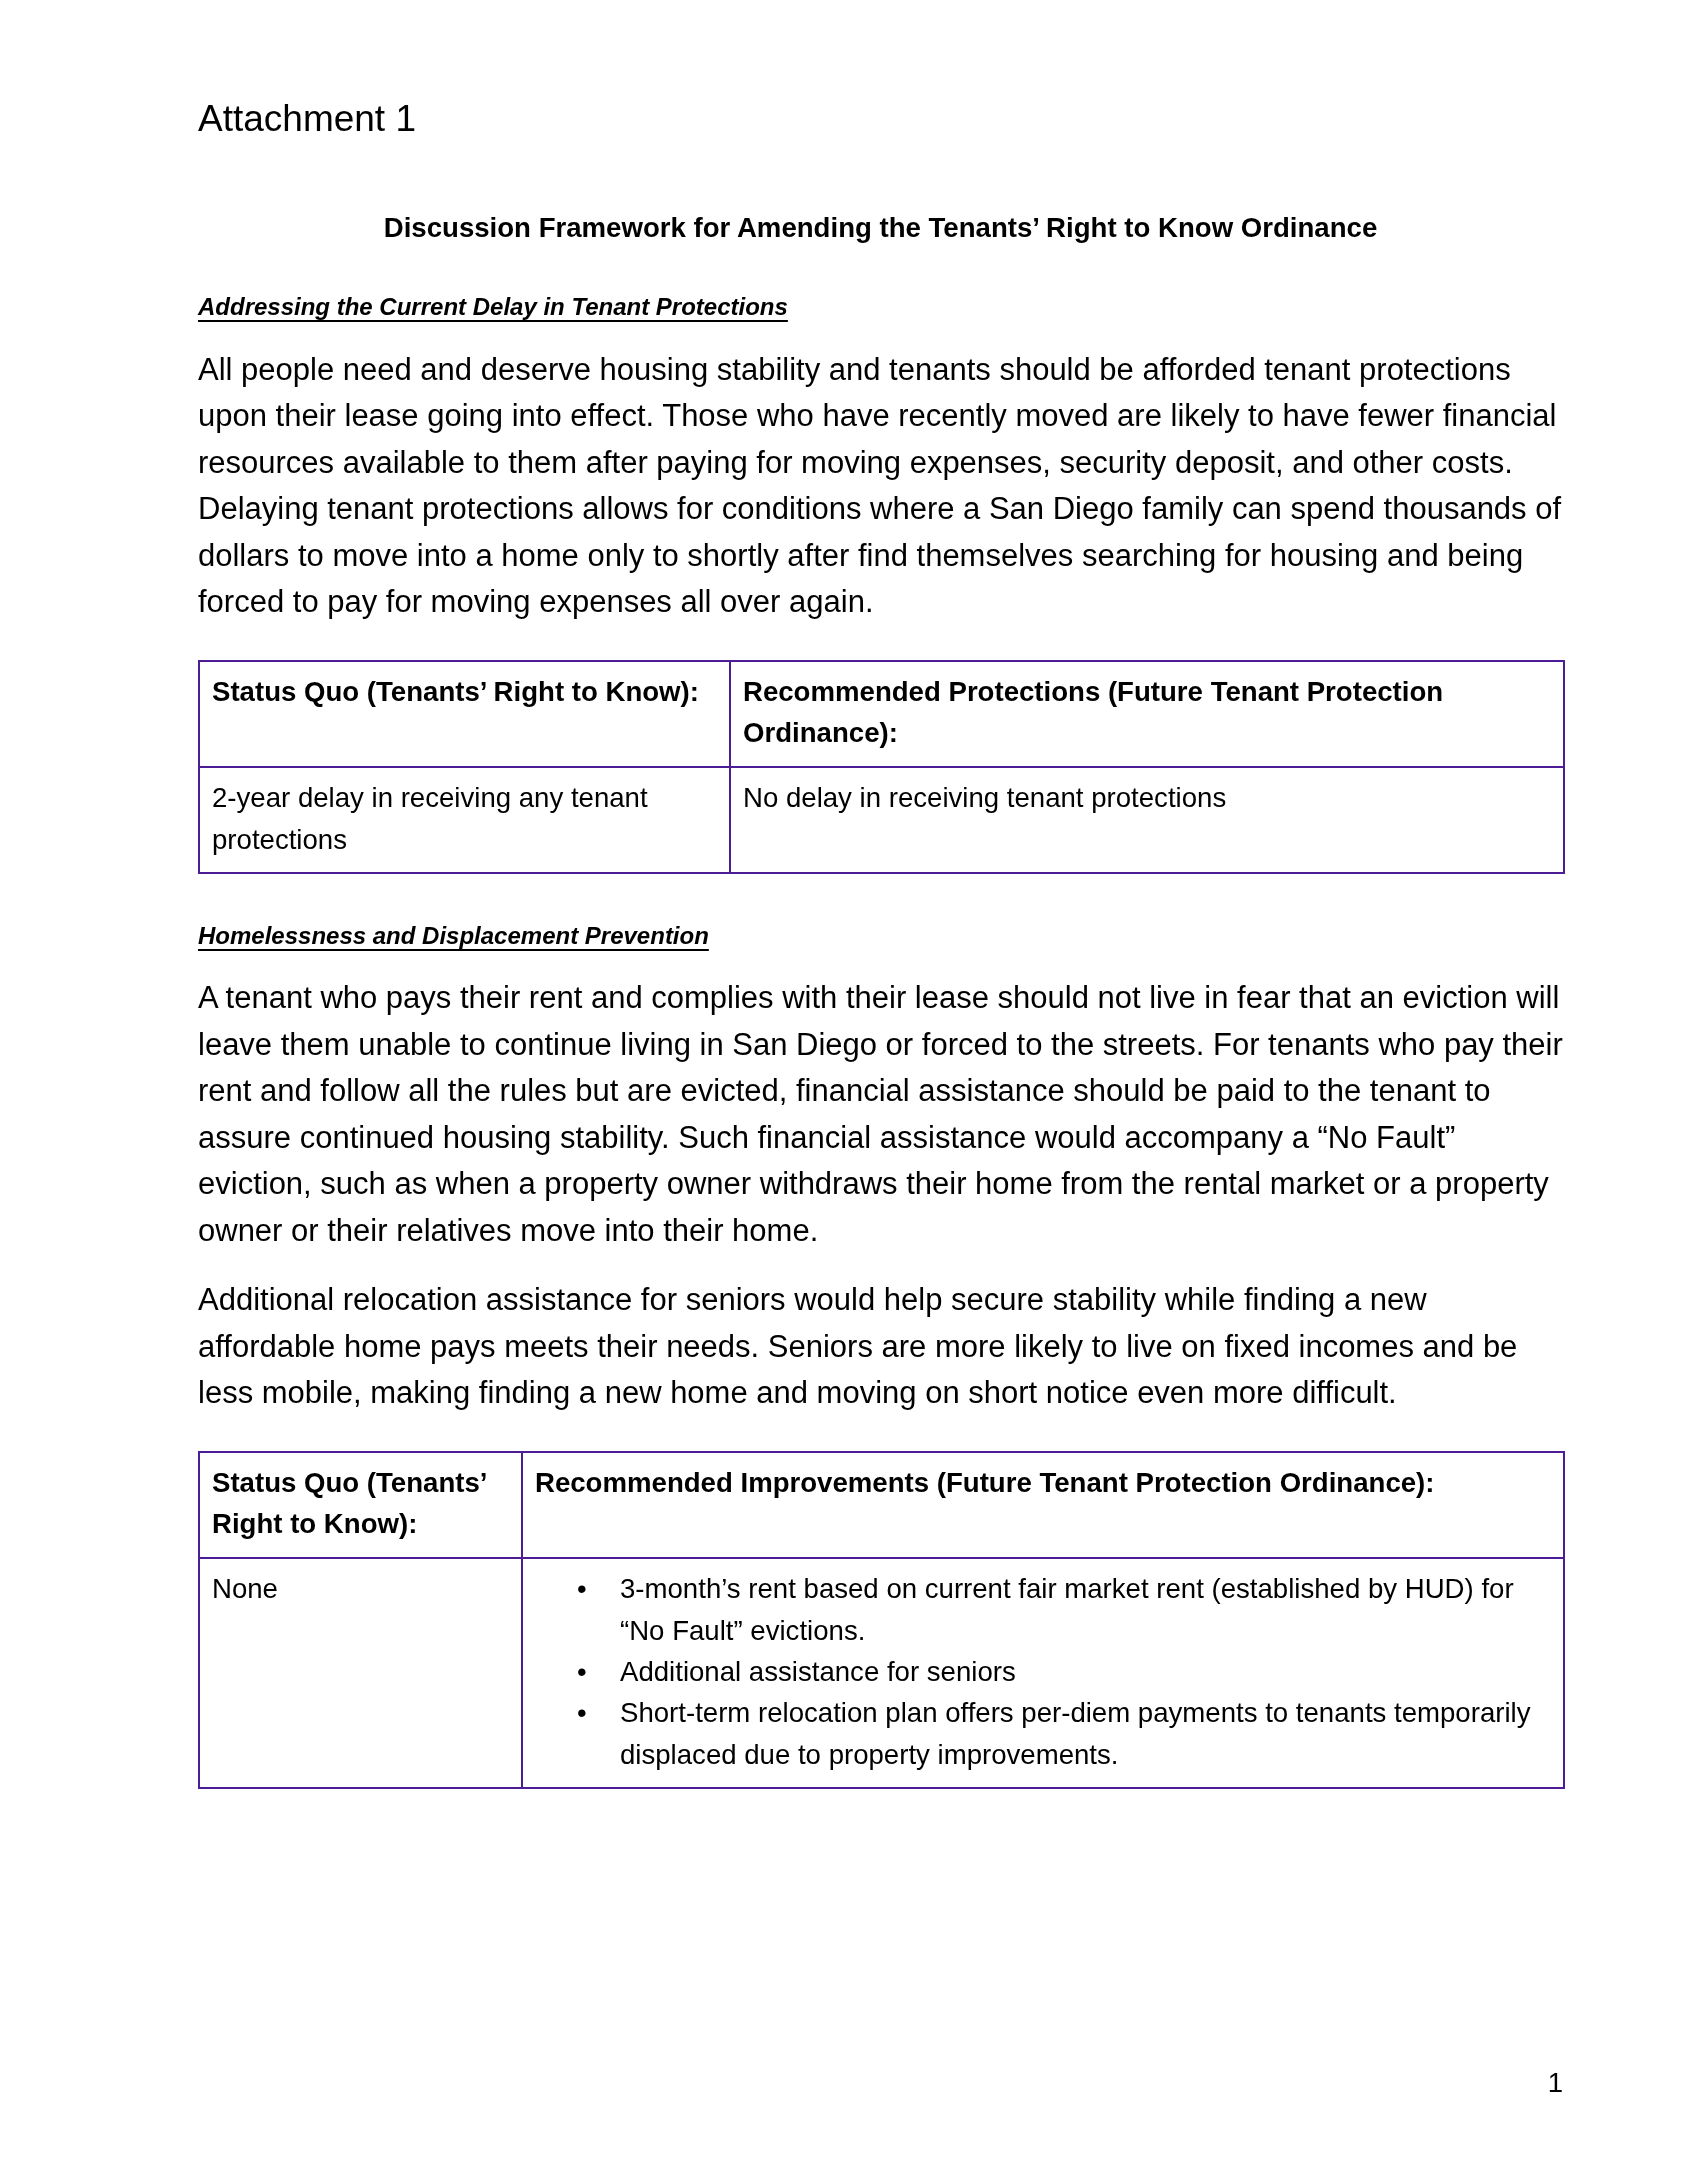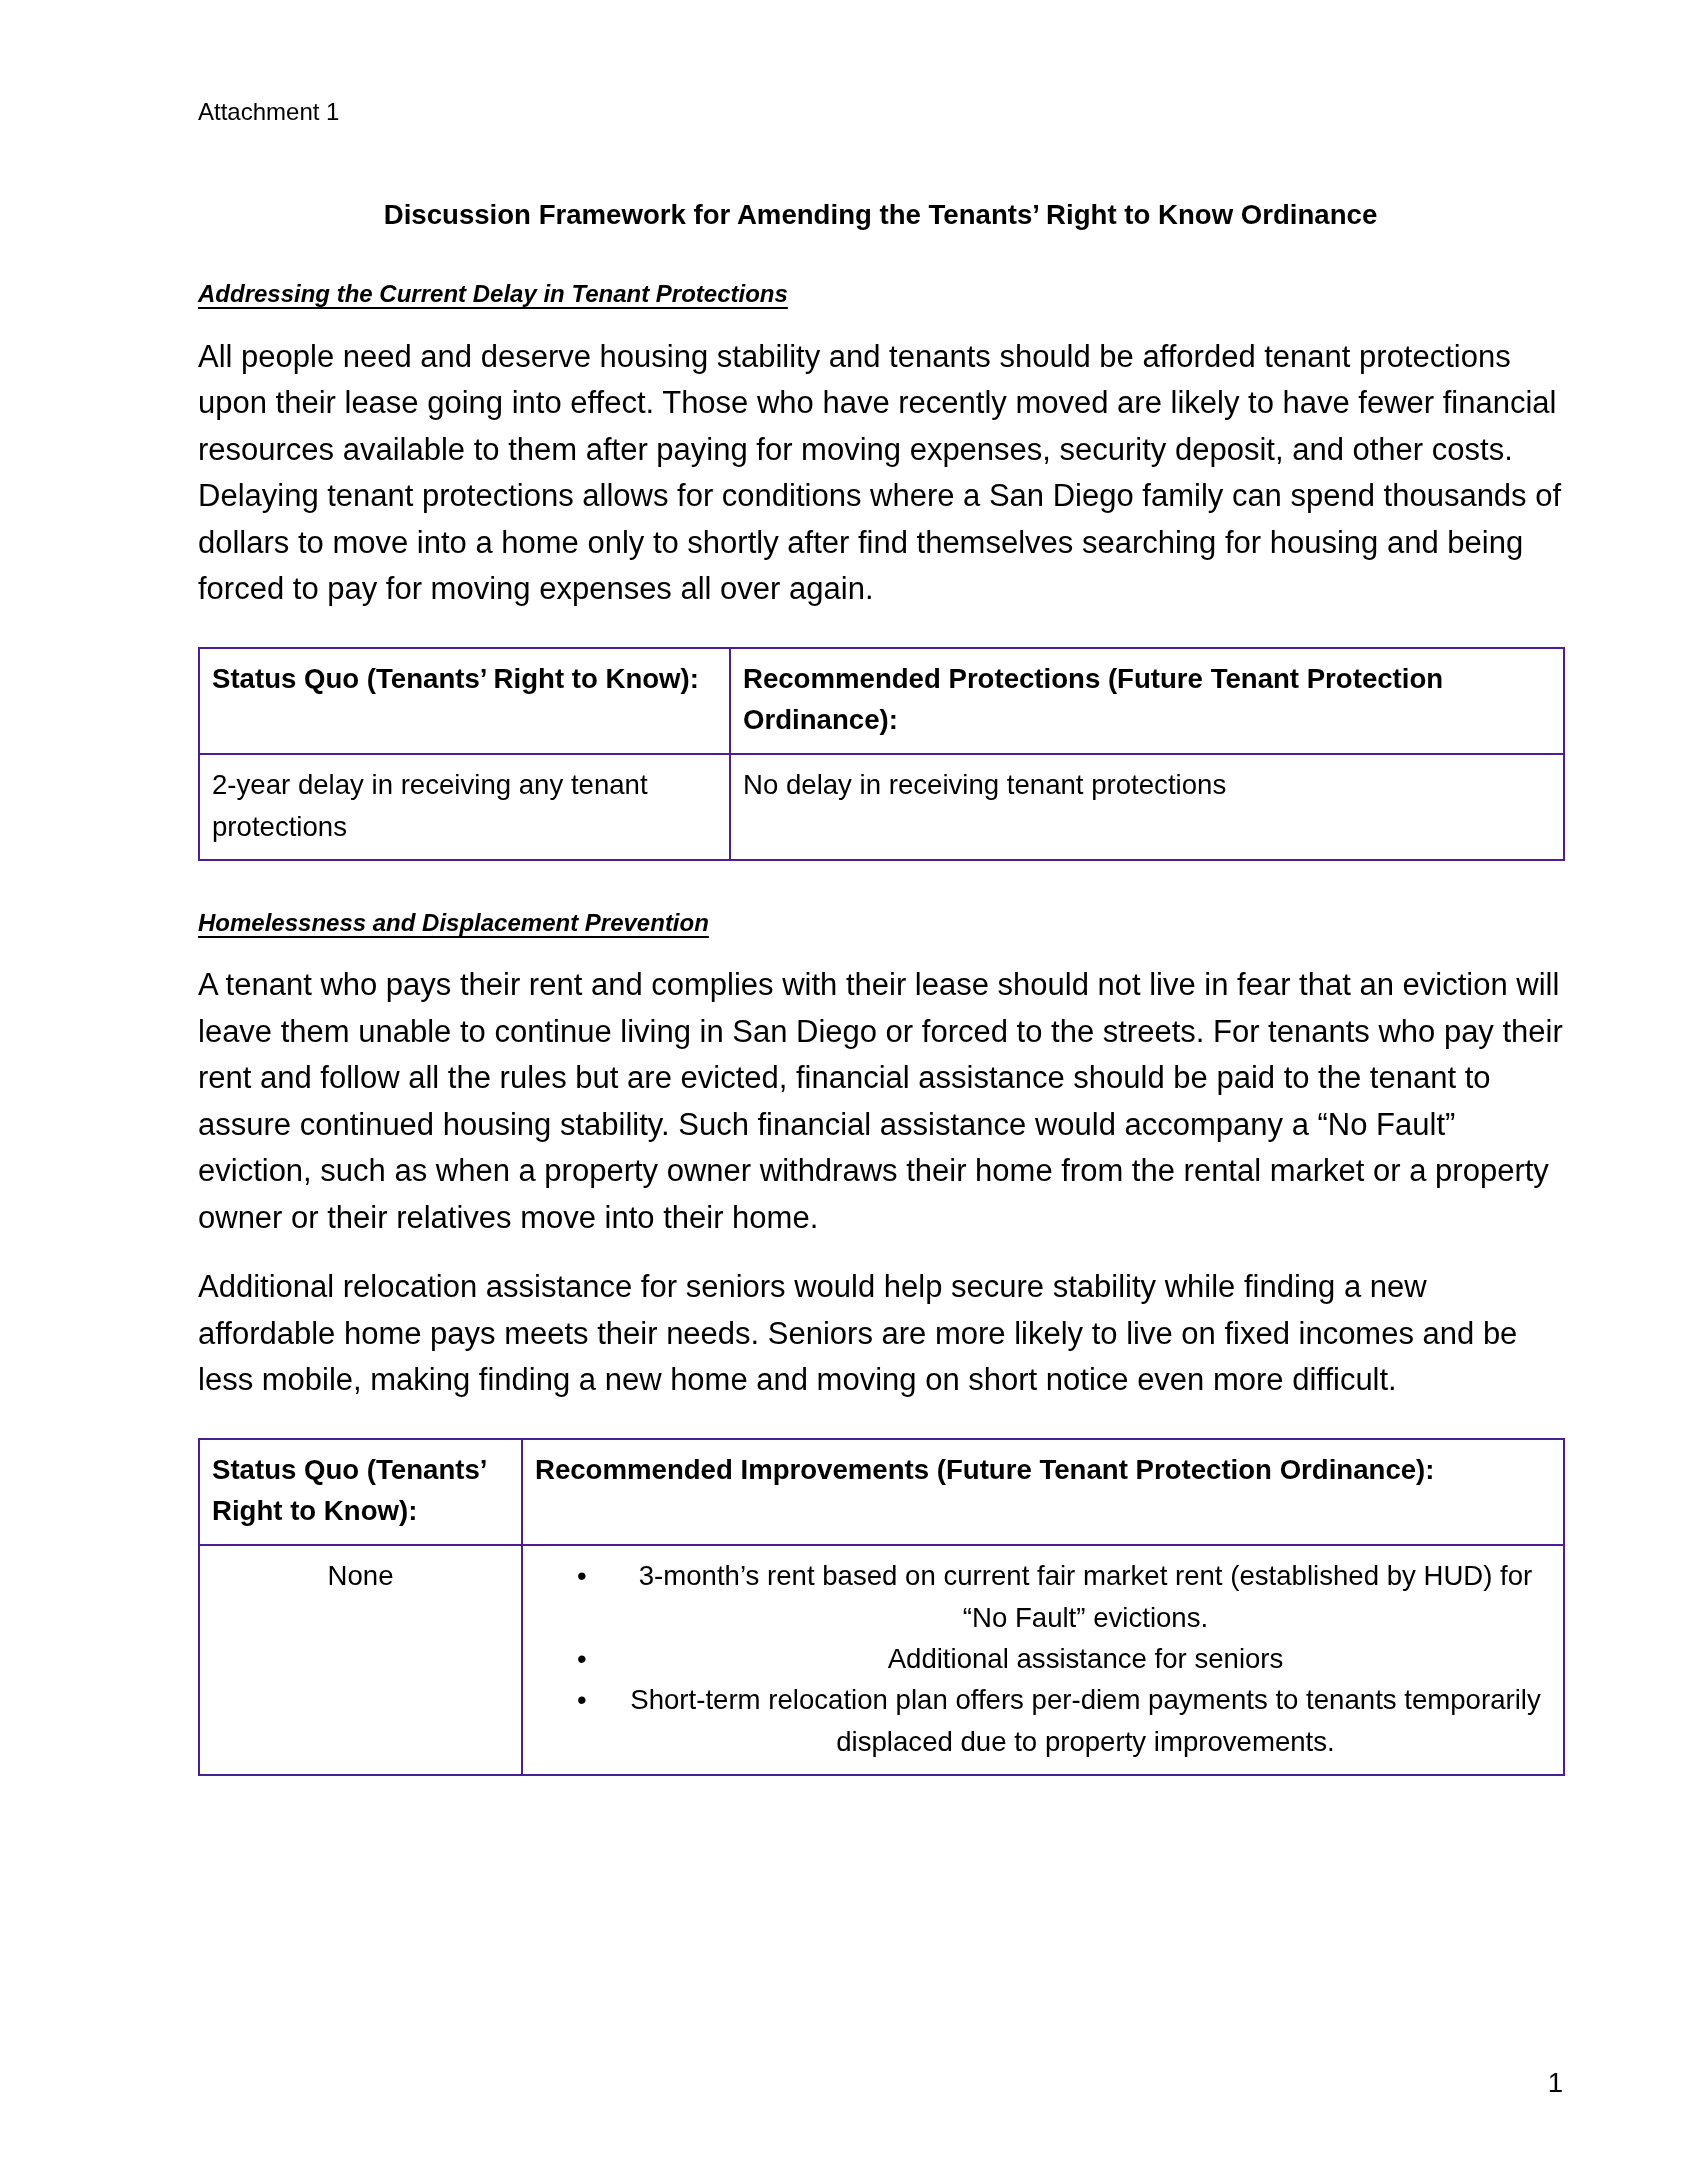--- a/index.html
+++ b/index.html
@@ -19,21 +19,21 @@
     background: #ffffff;
     box-sizing: border-box;
     padding: 100px 124px 0 198px;
     overflow: hidden;
   }
   .content {
     width: 1365px;
     position: relative;
   }
   .attachment-label {
-    font-size: 24px;
+    font-size: 37px;
     line-height: 1.0;
     font-weight: normal;
     margin: 0 0 0 0;
   }
   .doc-title {
     font-size: 27.6px;
     font-weight: bold;
     text-align: center;
     margin: 74px 0 16px 0;
     line-height: 1.25;
@@ -73,21 +73,21 @@
     font-weight: bold;
   }
   
   table.table-one col.c1 { width: 531px; }
   table.table-one col.c2 { width: 834px; }
   
   table.table-two col.c1 { width: 323px; }
   table.table-two col.c2 { width: 1042px; }
 
   td.cell-min-1 { height: 51px; }
-  td.cell-min-2 { height: 141px; text-align: center; }
+  td.cell-min-2 { height: 141px; }
 
   ul.bullets {
     list-style: none;
     margin: 0;
     padding: 0;
   }
   ul.bullets li {
     position: relative;
     padding-left: 85px;
     margin: 0 0 0 0;

